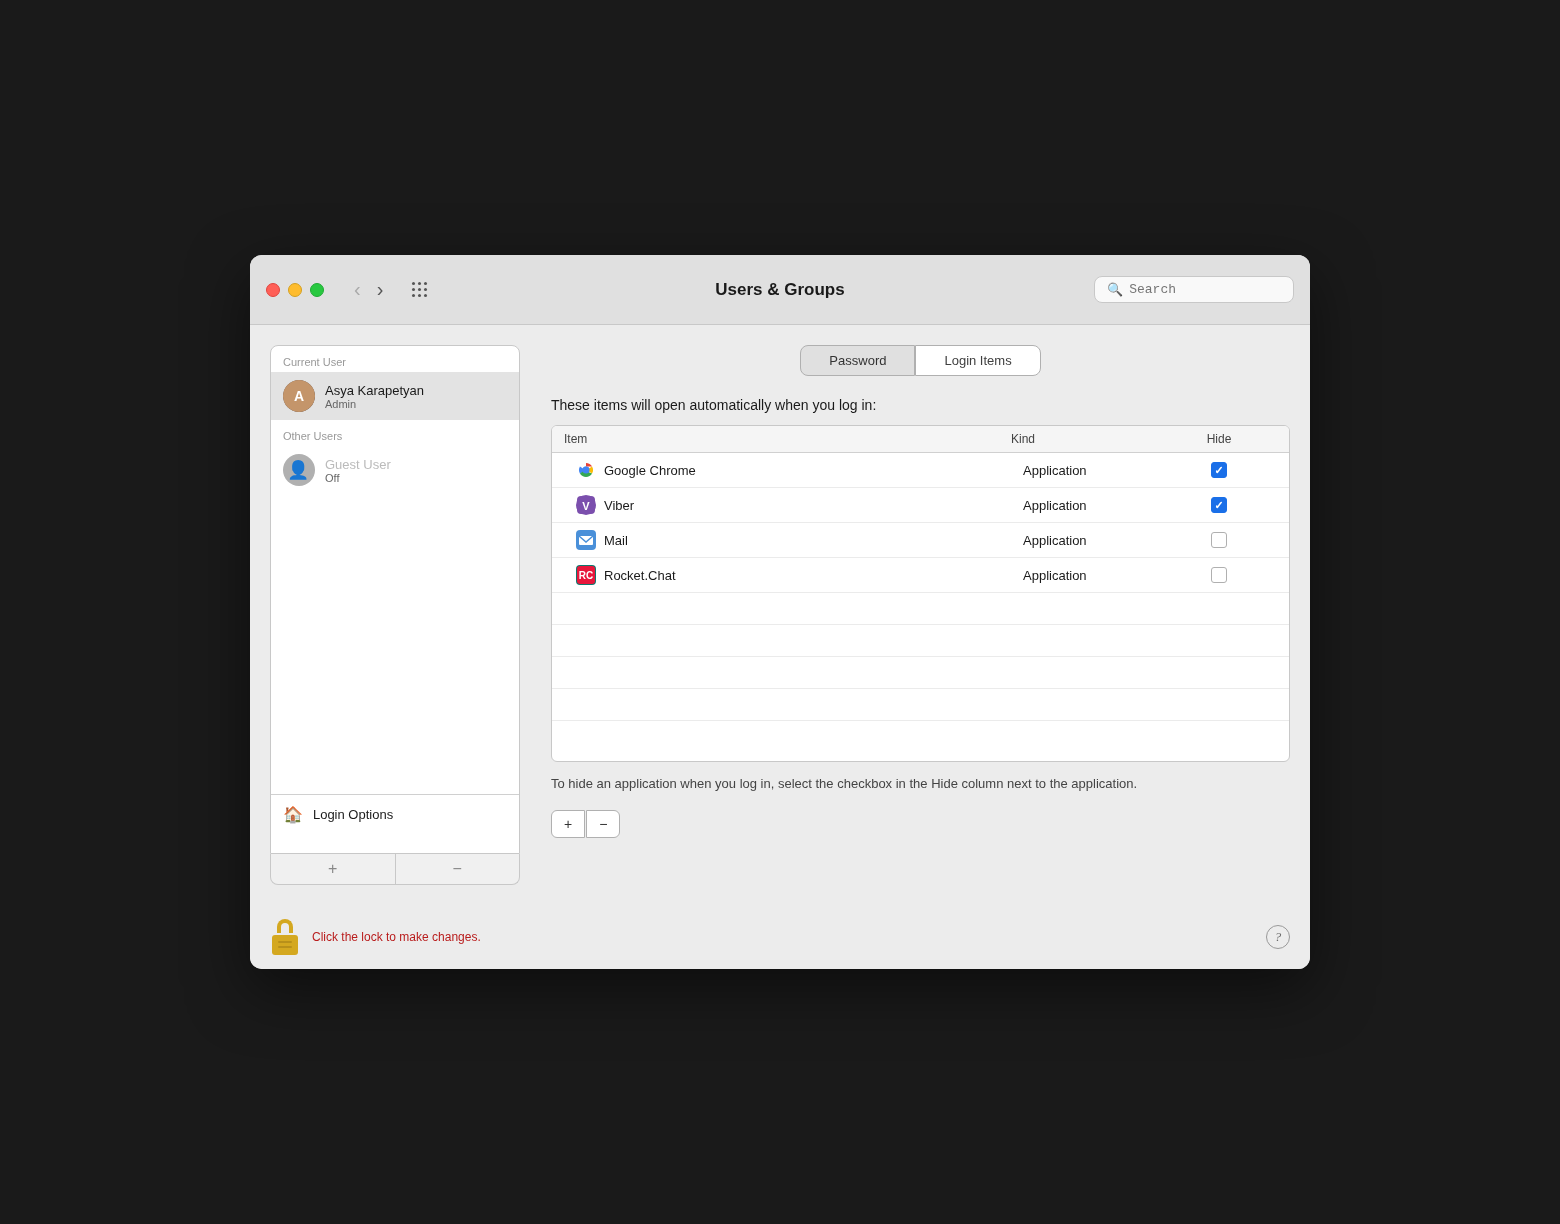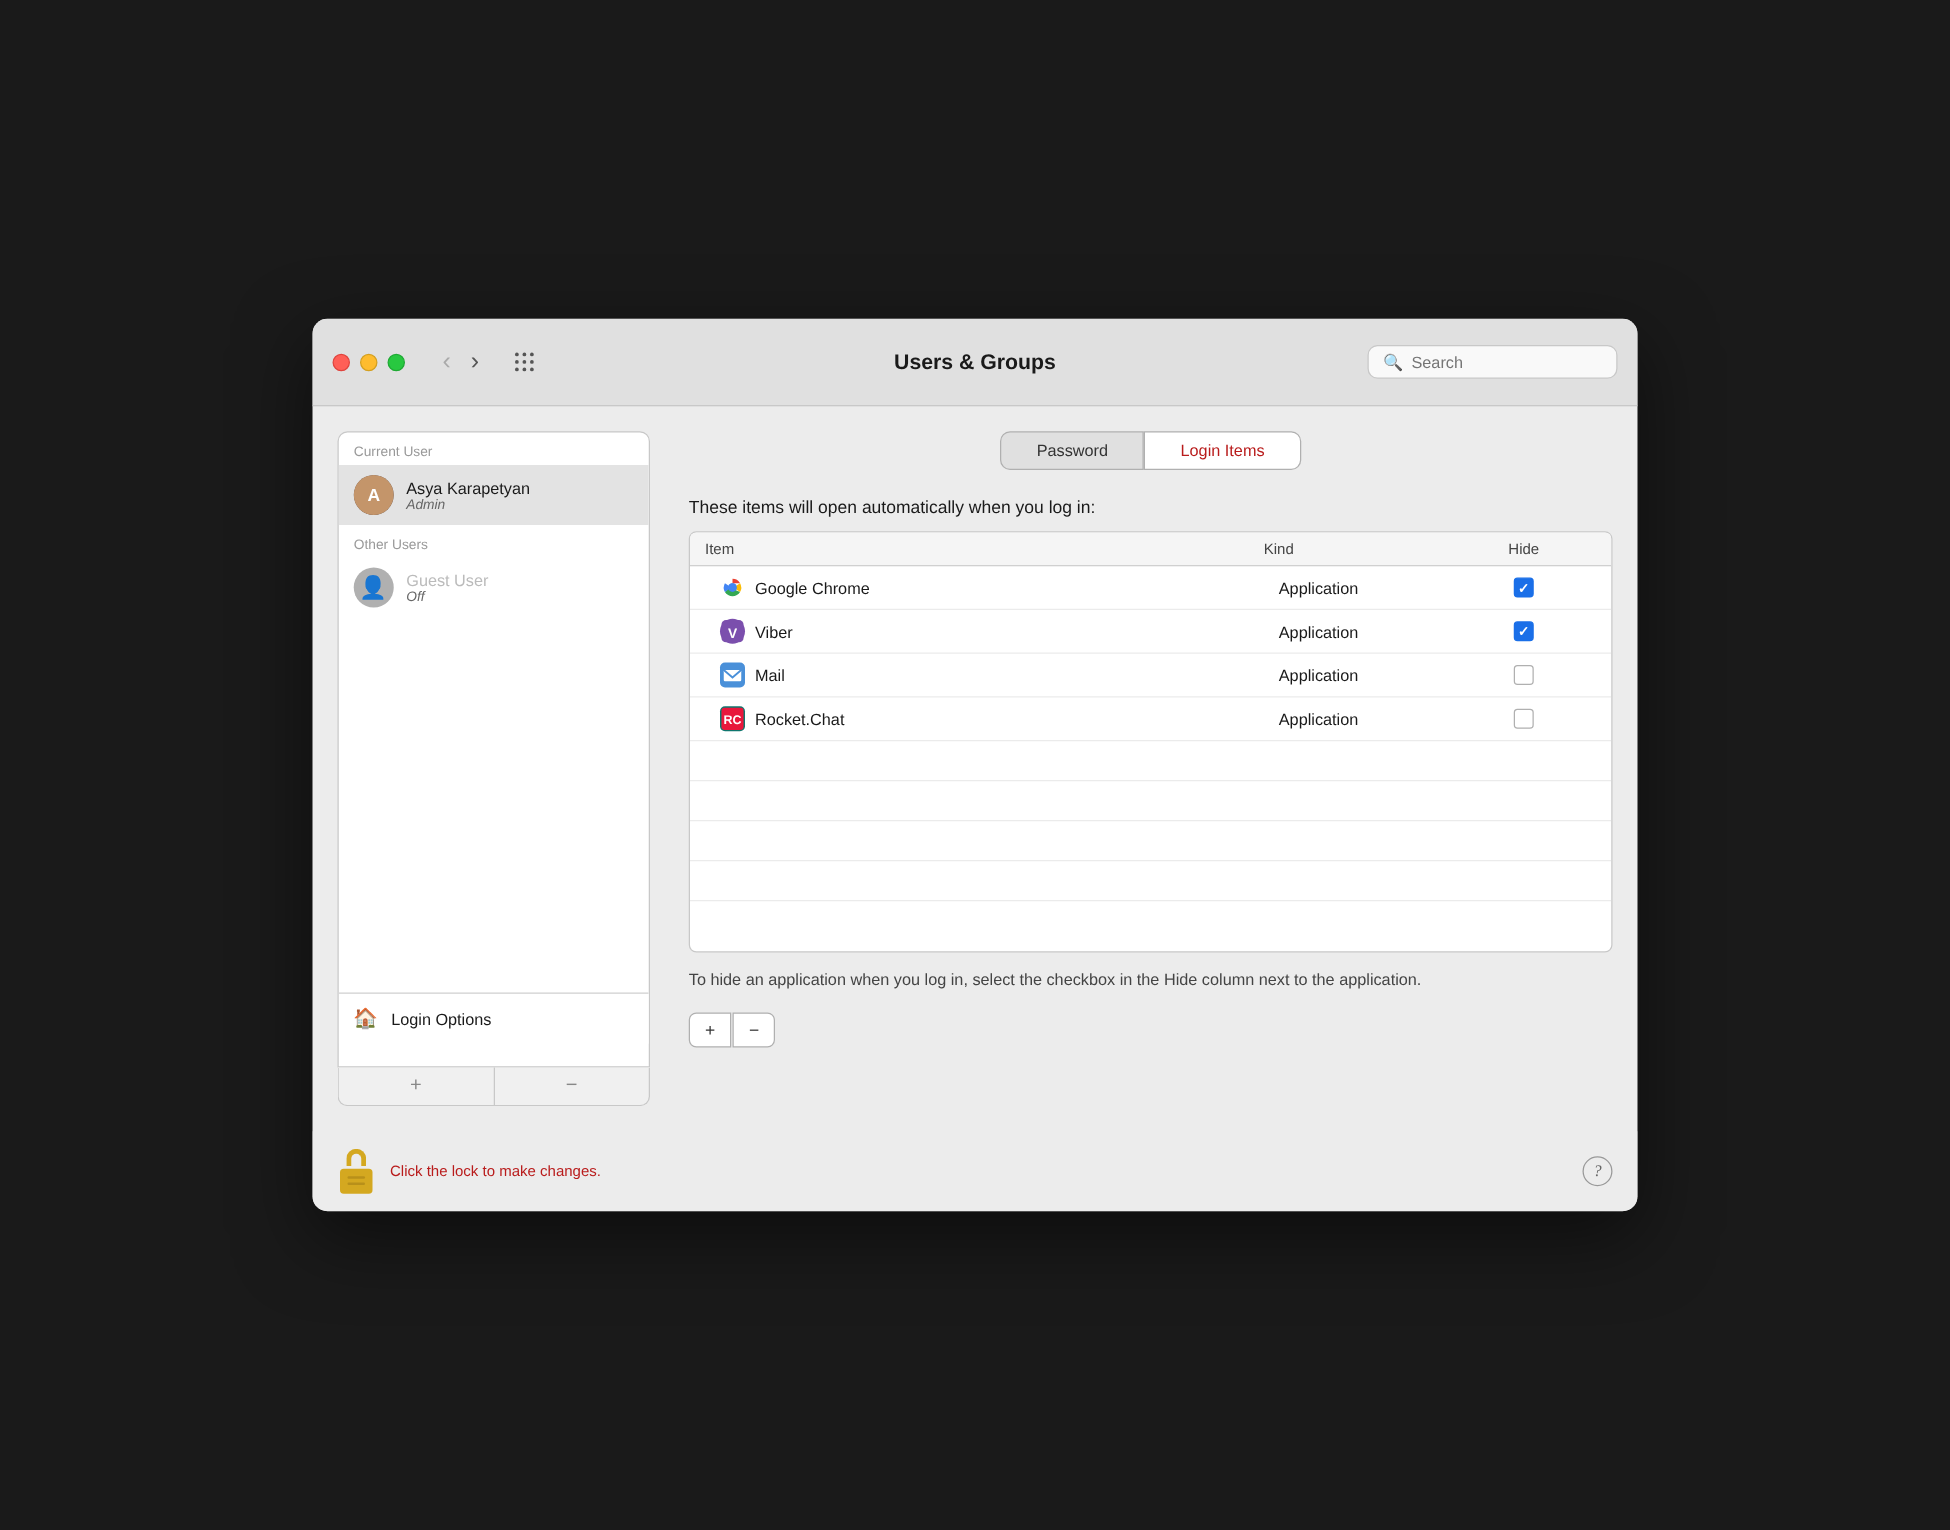--- a/index.html
+++ b/index.html
@@ -116,20 +116,21 @@
       color: #999;
       font-size: 13px;
     }
     .search-input {
       border: none;
       background: transparent;
       outline: none;
       font-size: 13px;
       color: #999;
       width: 100%;
+      font-family: Liberation Mono, monospace;
     }
 
     
     .content {
       display: flex;
       padding: 20px;
       gap: 31px;
       min-height: 580px;
     }
 
@@ -211,21 +212,20 @@
       flex-direction: column;
     }
     .sidebar-item-name {
       font-size: 13px;
       font-weight: 500;
       color: #1a1a1a;
     }
     .sidebar-item-sub {
       font-size: 11px;
       color: #666;
-      font-style: italic;
     }
 
     .login-options-item {
       display: flex;
       align-items: center;
       gap: 10px;
       padding: 10px 12px;
       border-top: 1px solid #d0d0d0;
       cursor: pointer;
       background: white;
@@ -289,21 +289,21 @@
     }
     .tab-btn:first-child {
       border-radius: 8px 0 0 8px;
     }
     .tab-btn:last-child {
       border-radius: 0 8px 8px 0;
     }
     .tab-btn.active {
       background: white;
       font-weight: 500;
-      color: #b91c1c;
+      color: #404040;
       position: relative;
       z-index: 1;
     }
 
     .panel-desc {
       font-size: 14px;
       color: #1a1a1a;
       margin-bottom: 12px;
     }
 

